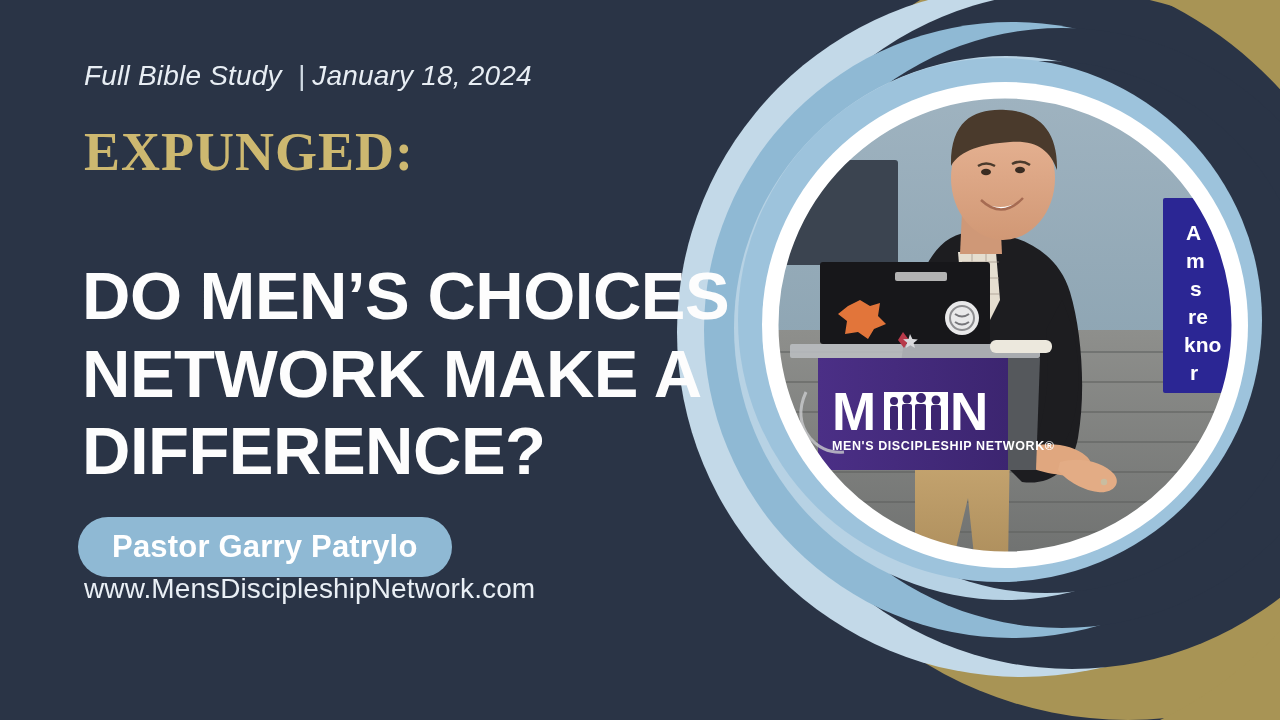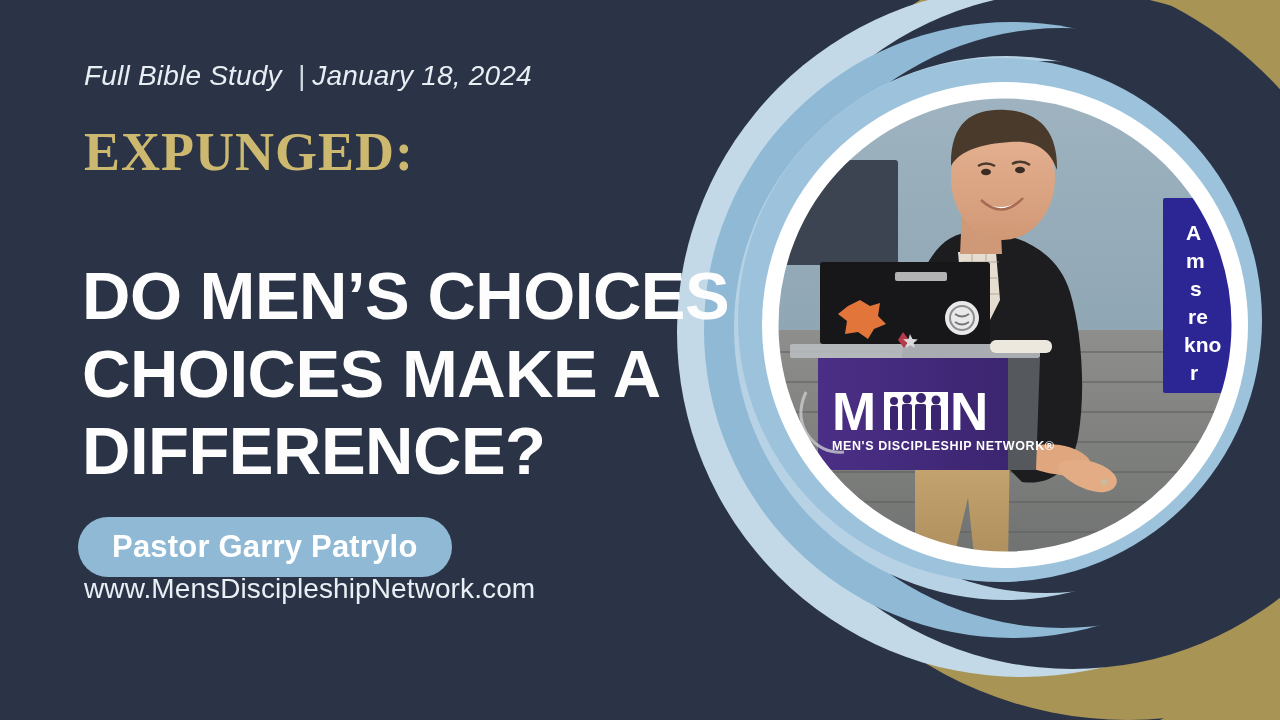--- a/index.html
+++ b/index.html
@@ -289,21 +289,21 @@
   </div>
 
   <div class="kicker">
     <span>Full Bible Study</span><span class="sep">|</span><span>January 18, 2024</span>
   </div>
 
   <div class="title-gold">EXPUNGED:</div>
 
   <div class="subtitle">
     <span class="ln">DO MEN’S CHOICES</span>
-    <span class="ln">CHOICES MAKE A</span>
+    <span class="ln">NETWORK MAKE A</span>
     <span class="ln">DIFFERENCE?</span>
   </div>
 
   <div class="speaker-pill">
     <span>Pastor Garry Patrylo</span>
   </div>
 
   <div class="website">www.MensDiscipleshipNetwork.com</div>
 
 </div>

